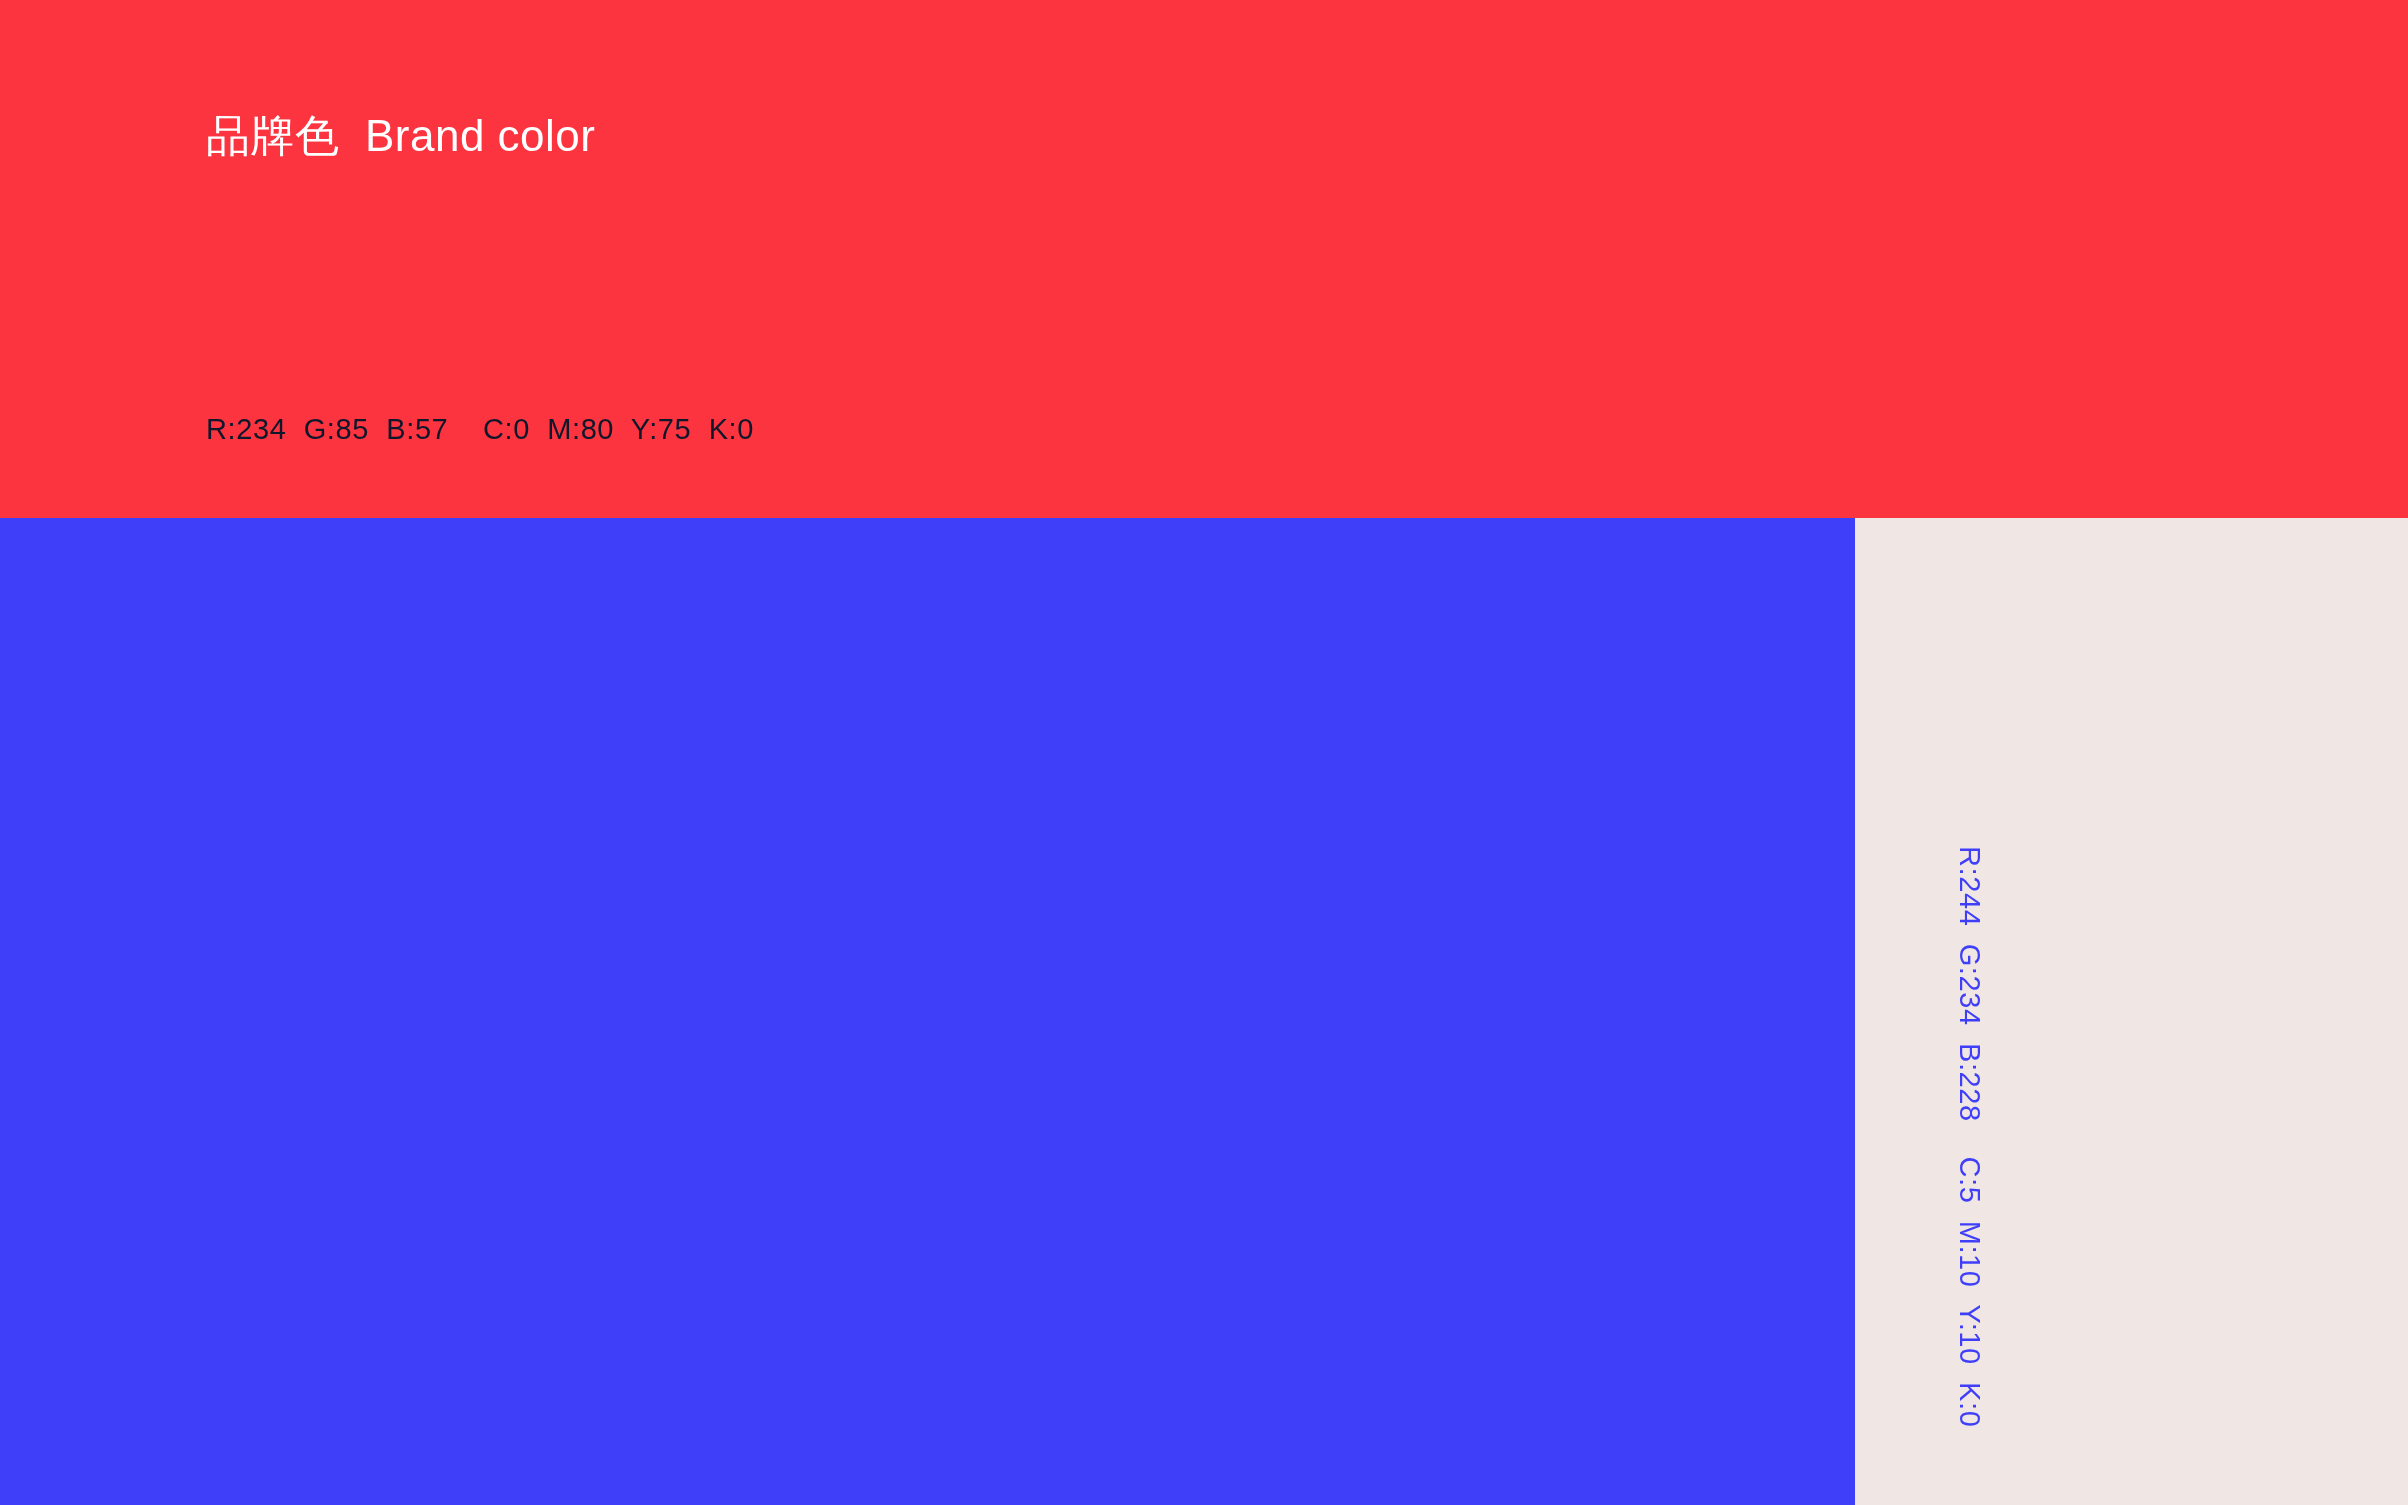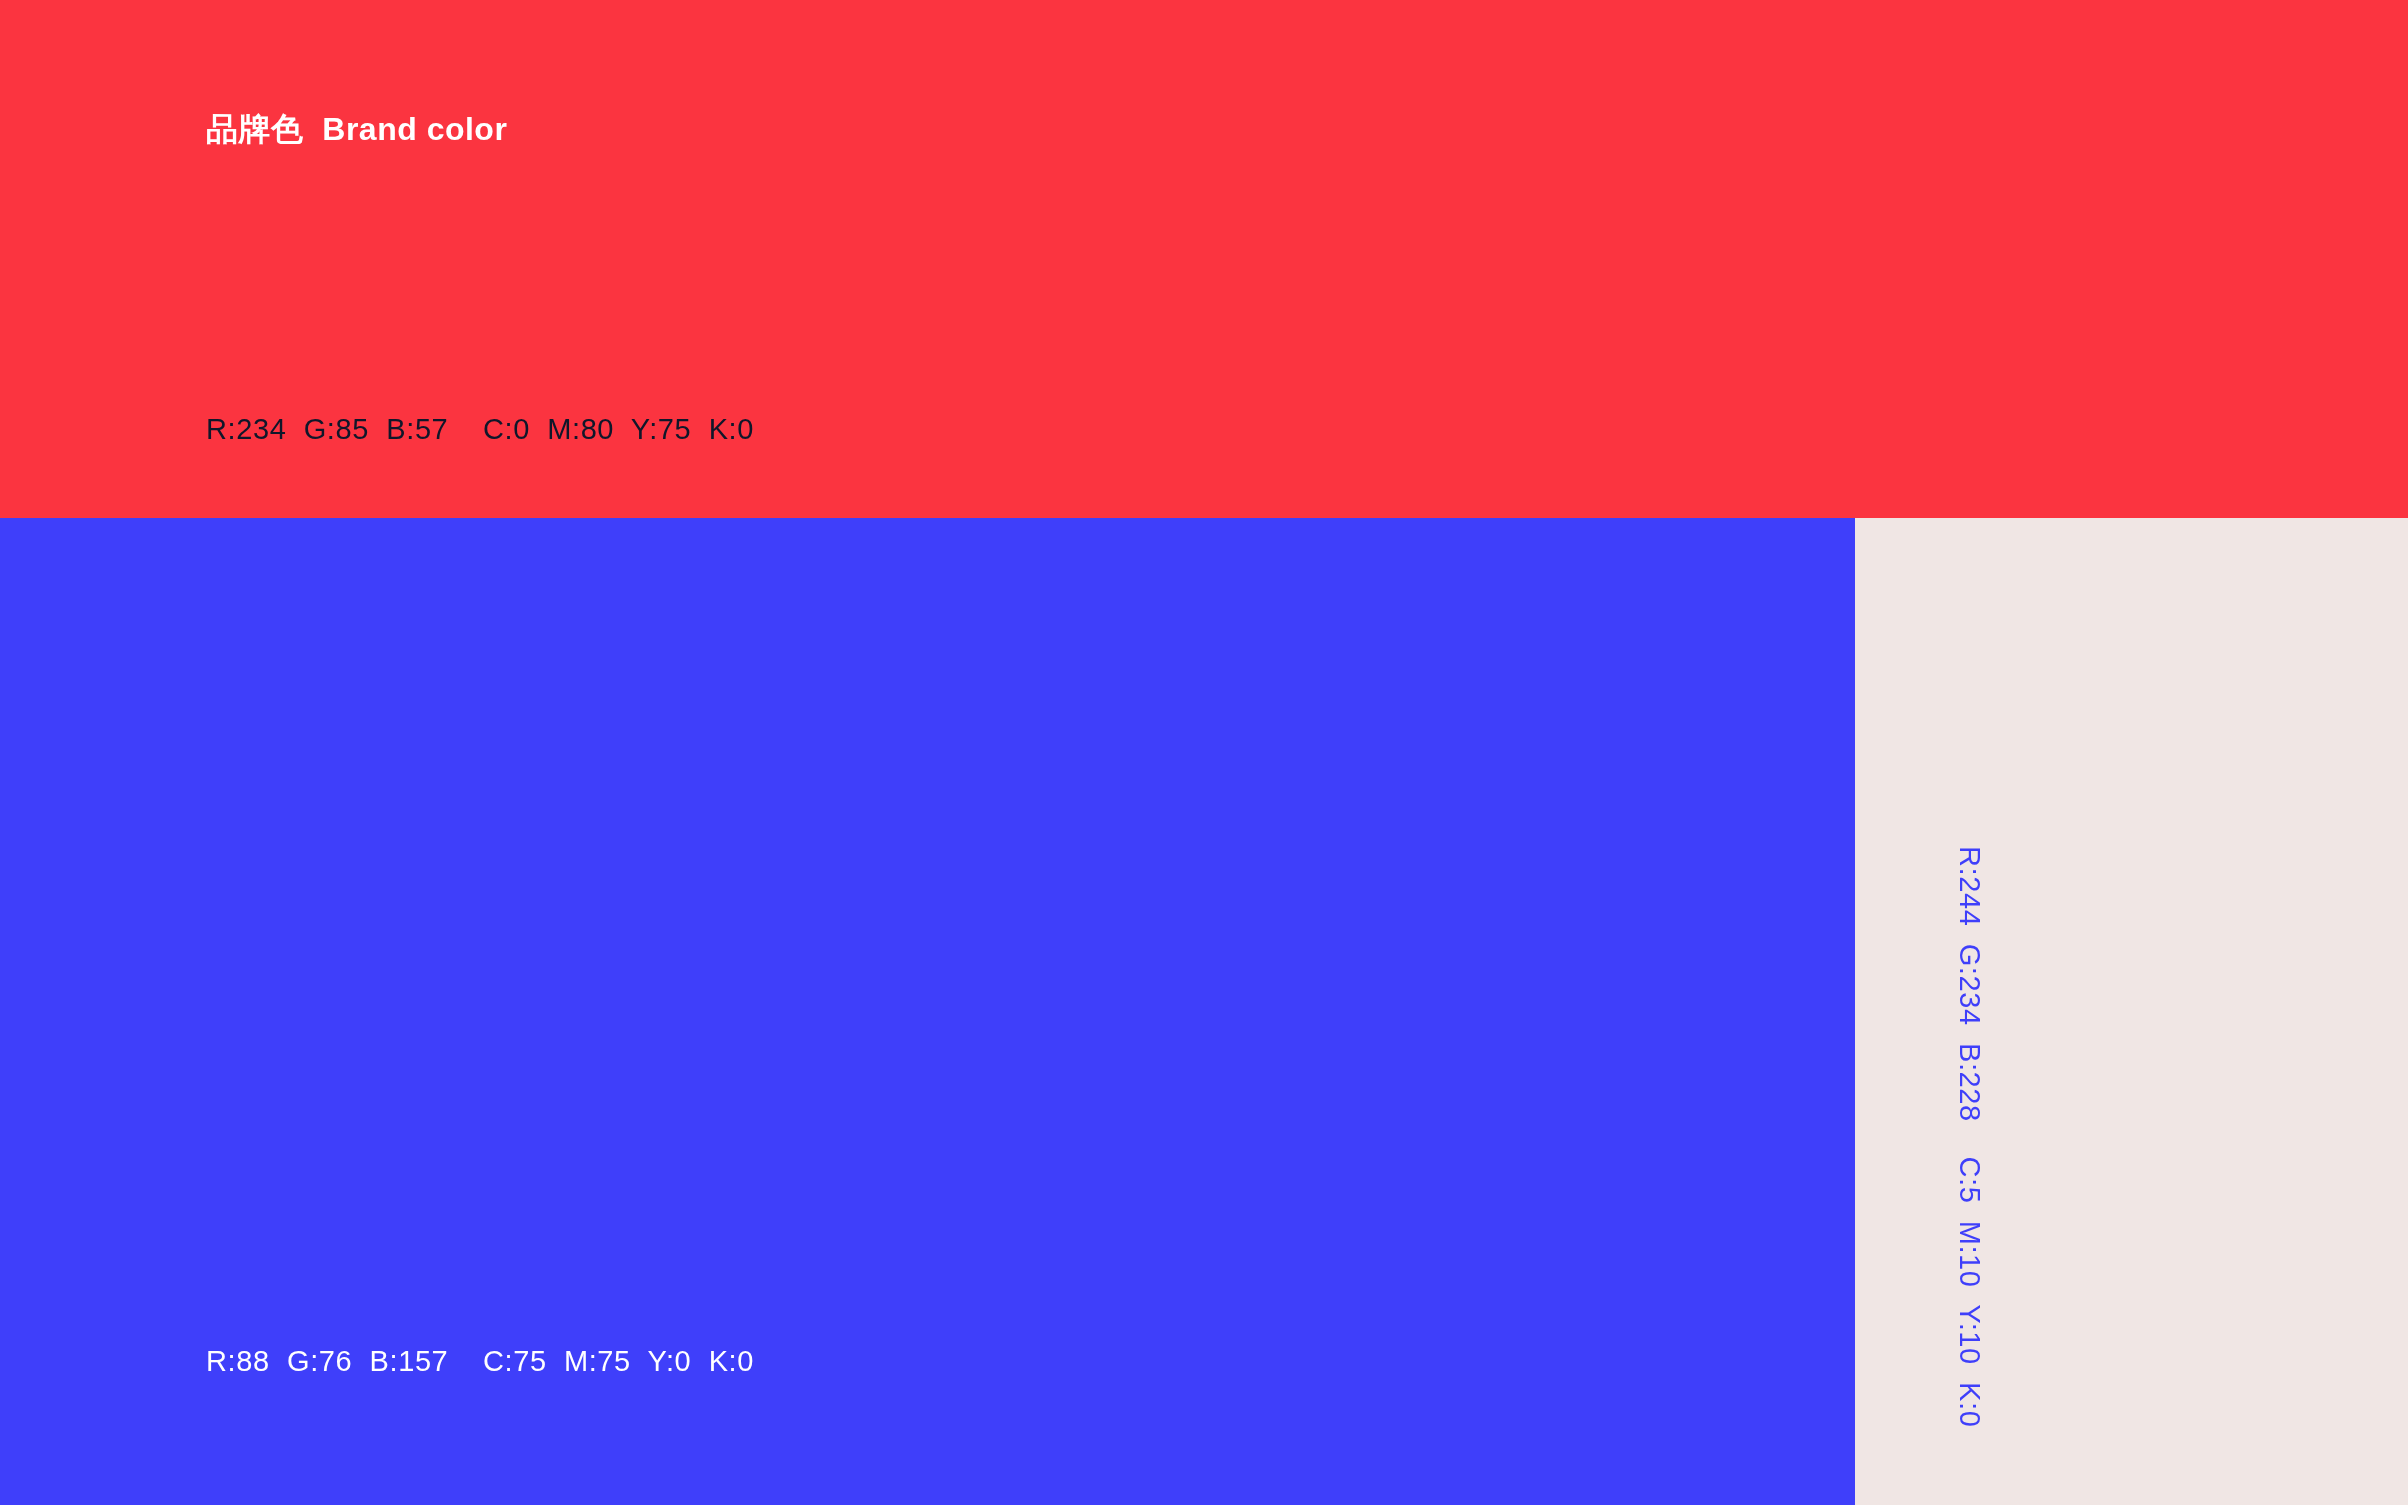--- a/index.html
+++ b/index.html
@@ -50,22 +50,22 @@
     height: 987px;
     background: #F0E6E4;
   }
 
   
   .brand-title {
     position: absolute;
     left: 206px;
     top: 110px;
     margin: 0;
-    font-size: 32px;
-    font-weight: 700;
+    font-size: 44px;
+    font-weight: 400;
     letter-spacing: 0.5px;
     line-height: 1.2;
     color: #FFFFFF;
     white-space: pre;
     -webkit-font-smoothing: antialiased;
   }
 
   
   .spec {
     position: absolute;
@@ -110,18 +110,17 @@
   <div class="panel-blue">
   </div>
 
   <div class="panel-beige">
   </div>
 
   <h1 class="brand-title">品牌色  Brand color</h1>
 
   <p class="spec spec-red">R:234  G:85  B:57    C:0  M:80  Y:75  K:0</p>
 
-  <p class="spec spec-blue">R:88  G:76  B:157    C:75  M:75  Y:0  K:0</p>
 
   <p class="spec spec-beige">R:244  G:234  B:228    C:5  M:10  Y:10  K:0</p>
 
 </div>
 
 
 </body></html>

